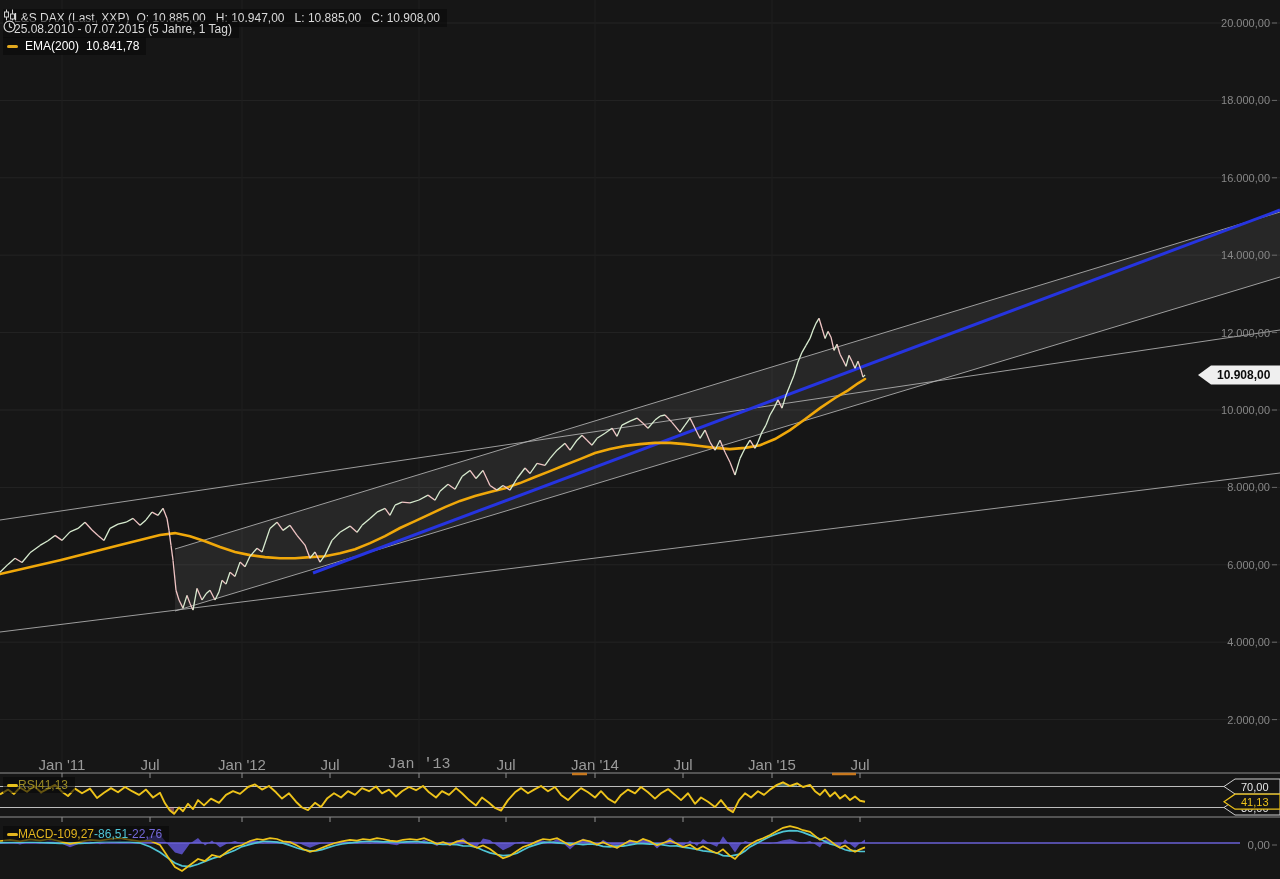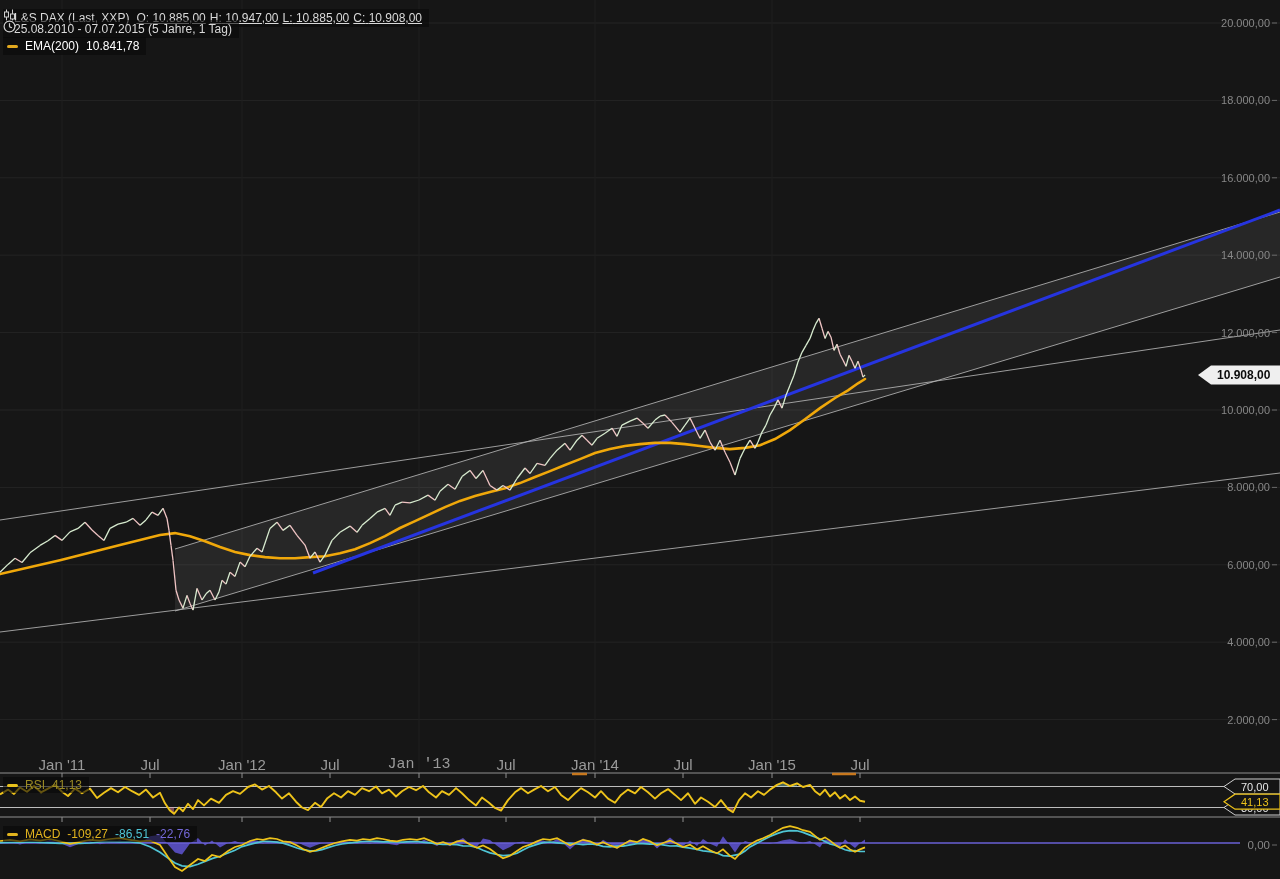--- a/index.html
+++ b/index.html
@@ -5,24 +5,24 @@
   html,body{margin:0;padding:0;background:#101010;}
   .stage{position:relative;width:1280px;height:879px;background:#161616;overflow:hidden;
          font-family:"Liberation Sans",sans-serif;}
   svg{position:absolute;left:0;top:0;}
   .hdr{position:absolute;left:3px;display:flex;align-items:center;gap:7px;
        background:rgba(10,10,10,0.62);padding:2px 7px 2px 4px;font-size:12px;color:#d9d9d9;
        white-space:nowrap;line-height:14px;}
   #hdr-row1{top:9px;}
   #hdr-row2{top:20px;}
   #hdr-row3{top:37px;color:#ffffff;}
-  .ohlc{display:flex;gap:4px;text-decoration:underline;}
+  .ohlc{display:flex;gap:10px;}
   .ohlc span{color:#d9d9d9;}
   .dash{display:inline-block;width:11px;height:3px;border-radius:2px;background:#e2a81e;}
-  .legend{position:absolute;display:flex;align-items:center;gap:7px;font-size:12px;
+  .legend{position:absolute;display:flex;align-items:center;font-size:12px;
           background:rgba(8,8,8,0.6);padding:1px 7px 1px 4px;white-space:nowrap;line-height:14px;}
   #rsi-legend{left:3px;top:777px;color:#9b8b25;}
   #rsi-legend .dash{background:#e8c21c;}
   #macd-legend{left:3px;top:826px;color:#e2b41e;}
   #macd-legend .dash{background:#e2b41e;}
   #macd-legend .sig{color:#4fc4d4;}
   #macd-legend .hist{color:#7468d8;}
   .xlab{position:absolute;top:756px;transform:translateX(-50%);font-size:15px;color:#9a9a9a;}
   .ylab{position:absolute;right:10px;transform:translateY(-50%);font-size:11px;color:#878787;}
 </style>

